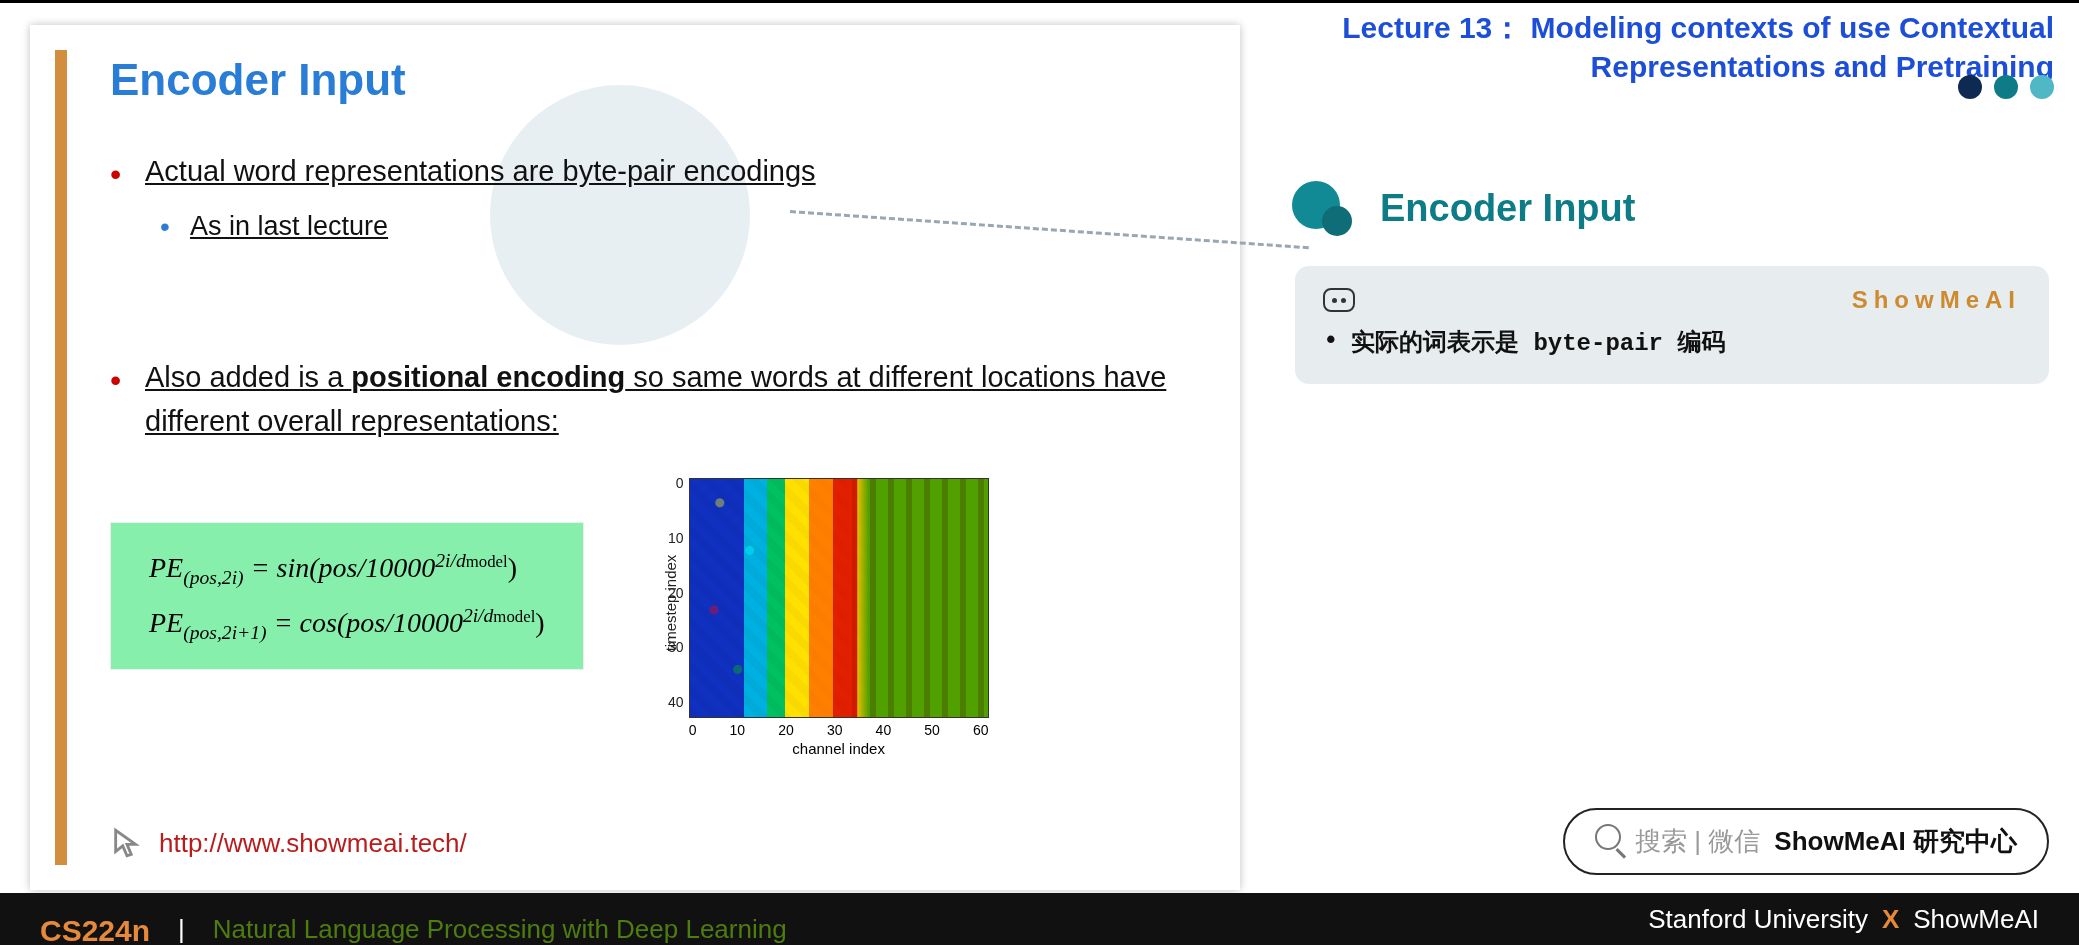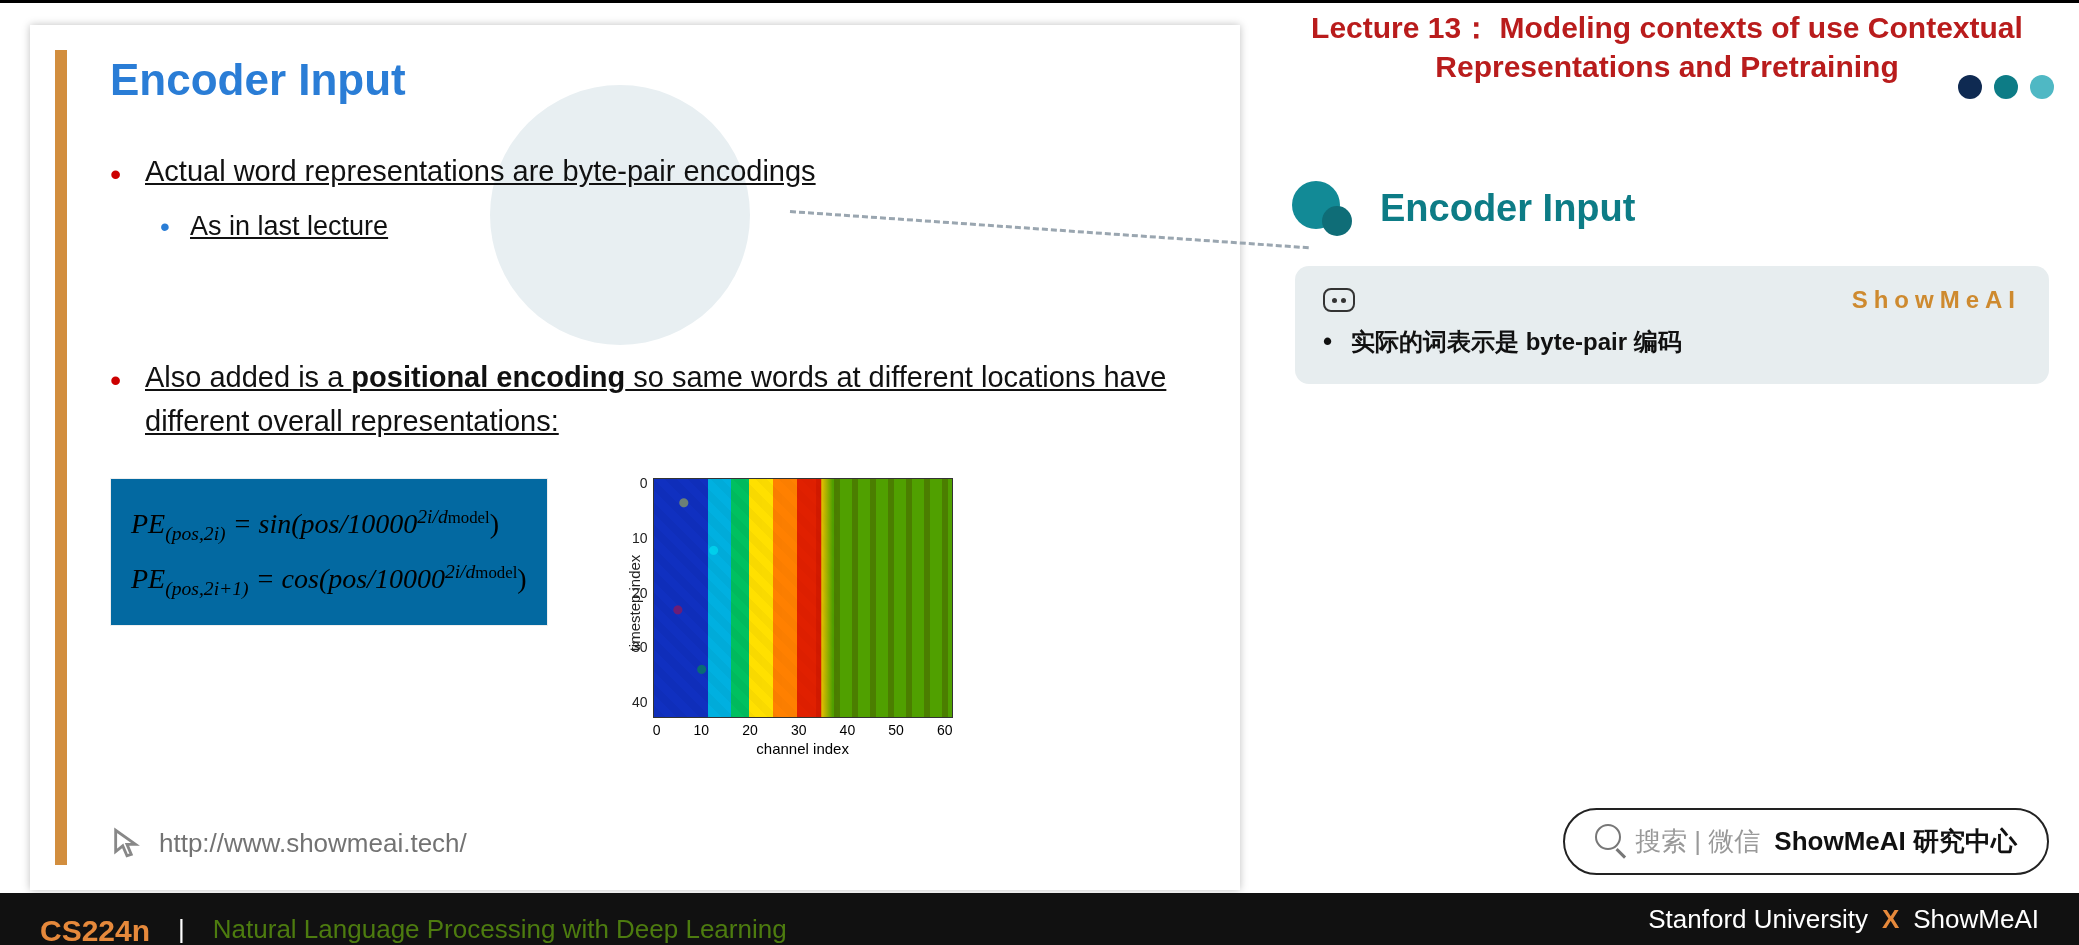--- a/index.html
+++ b/index.html
@@ -77,25 +77,26 @@
 
   
   .formula-block {
     margin-top: 35px;
     display: flex;
     gap: 50px;
     align-items: flex-start;
   }
   .formulas {
     border: 1px solid #eee;
-    padding: 18px 20px;
+    padding: 18px 38px;
     font-family: "Cambria Math", "Times New Roman", serif;
     font-size: 28px;
     line-height: 1.9;
-    background: #0369a1;
+    background: #86efac;
+    margin-top: 44px;
   }
   .formulas .sub { font-size: 0.7em; vertical-align: sub; }
   .formulas .sup { font-size: 0.7em; vertical-align: super; }
   .formulas .it { font-style: italic; }
 
   
   .heatmap-box {
     width: 370px;
     position: relative;
   }
@@ -170,21 +171,21 @@
     padding-top: 2px;
   }
 
   
   .slide-footer {
     position: absolute;
     left: 80px; bottom: 30px;
     display: flex;
     align-items: center;
     gap: 15px;
-    color: #737373;
+    color: #b91c1c;
     font-size: 26px;
   }
   .cursor-icon {
     width: 34px; height: 34px;
     stroke: #888; fill: none; stroke-width: 2;
   }
 
   
   .connector {
     position: absolute;
@@ -198,24 +199,24 @@
   }
 
   
   .right-col {
     position: absolute;
     left: 1280px;
     right: 10px;
     top: 0;
   }
   .lecture-title {
-    text-align: center;
+    text-align: right;
     font-size: 30px;
     font-weight: 700;
-    color: #b91c1c;
+    color: #1d4ed8;
     padding: 8px 15px 0 0;
     line-height: 1.3;
   }
   .dots-row {
     position: absolute;
     right: 15px; top: 75px;
     display: flex; gap: 12px; align-items: center;
   }
   .dot { border-radius: 50%; }
   .dot.d1 { width: 24px; height: 24px; background: #0f2a52; }
@@ -283,21 +284,21 @@
     top: 8px;
   }
   .robot-icon::before { left: 7px; }
   .robot-icon::after { right: 7px; }
   .brand {
     color: #ce8a2f;
     font-weight: 800;
     font-size: 24px;
     letter-spacing: 6px;
   }
-  .card ul { list-style: none; }
+  .card ul { list-style: none; font-family: Liberation Mono, monospace; }
   .card li {
     font-size: 24px;
     color: #111;
     font-weight: 700;
     position: relative;
     padding-left: 28px;
   }
   .card li::before {
     content: "•";
     position: absolute; left: 0;

